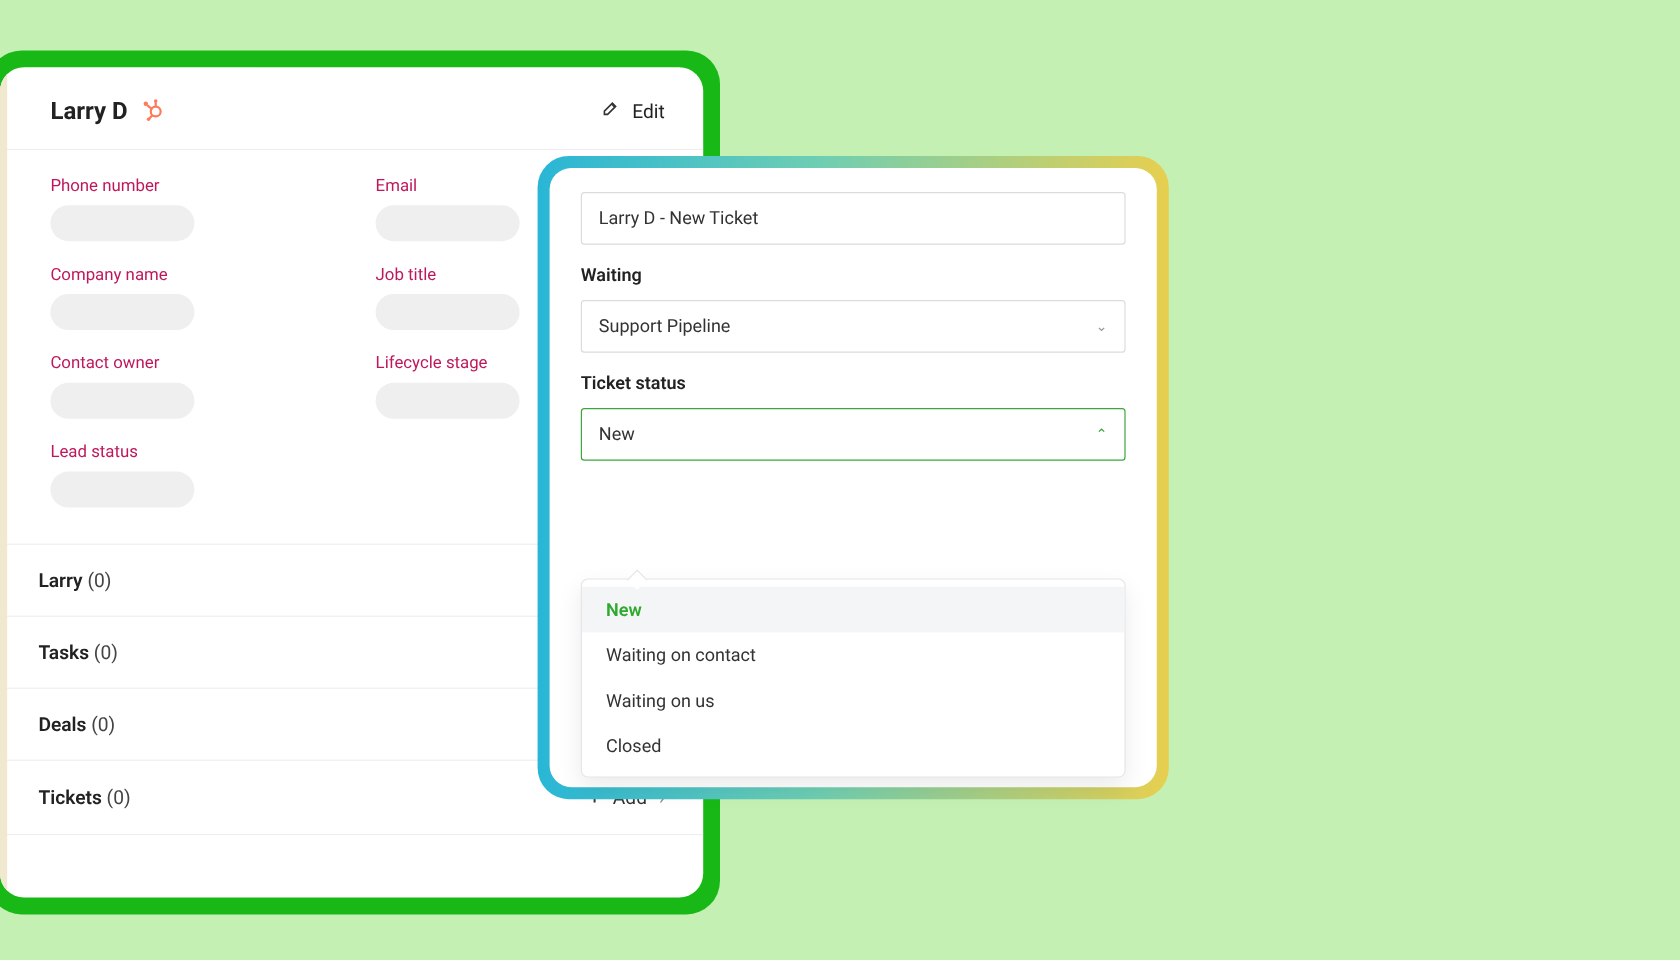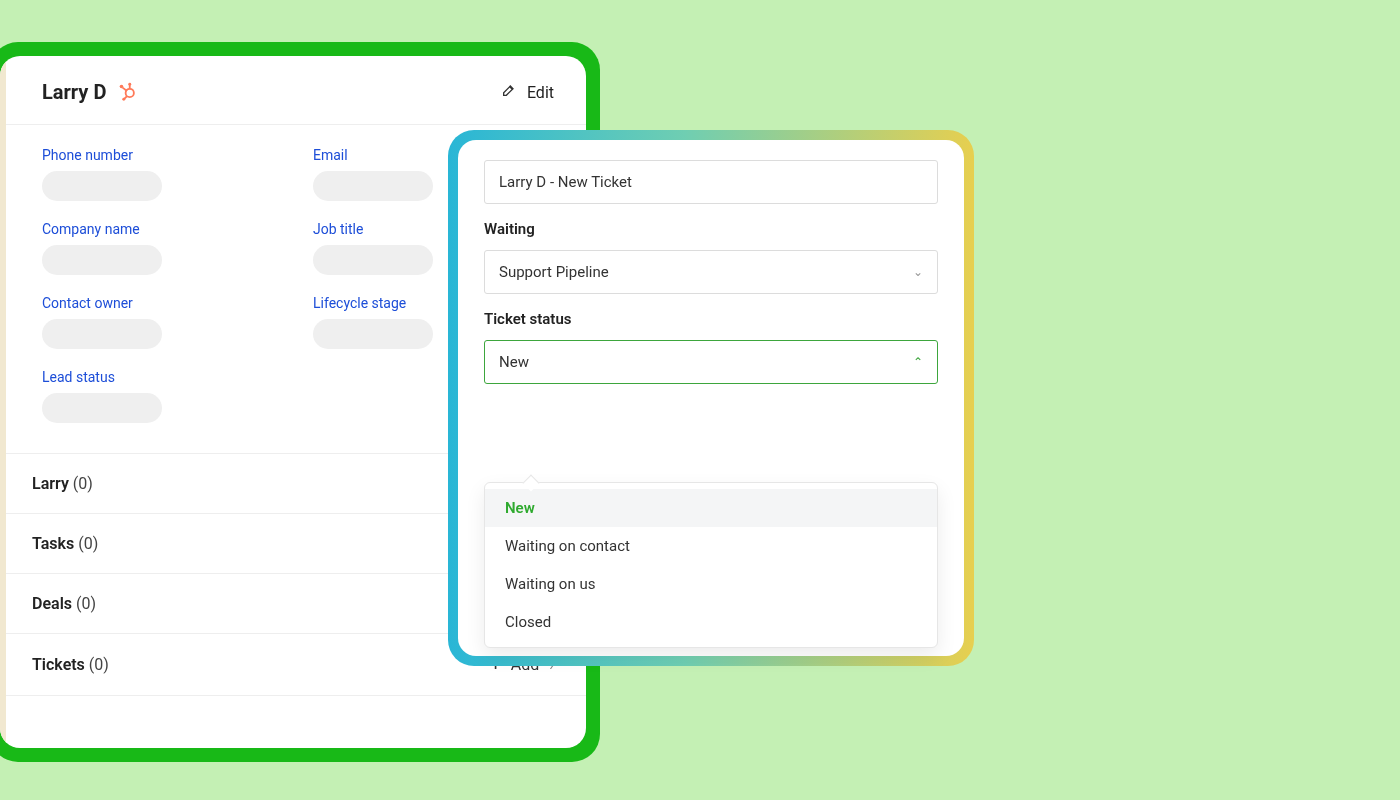--- a/index.html
+++ b/index.html
@@ -70,21 +70,21 @@
 
   .fields {
     padding: 22px 32px 30px 42px;
     display: grid;
     grid-template-columns: 1fr 1fr;
     column-gap: 30px;
     row-gap: 20px;
   }
   .field-label {
     font-size: 14px;
-    color: #1d4ed8;
+    color: #be185d;
     margin-bottom: 8px;
   }
   .field-pill {
     width: 120px;
     height: 30px;
     background: #efefef;
     border-radius: 16px;
   }
   .field-full { grid-column: 1 / 2; }
 

